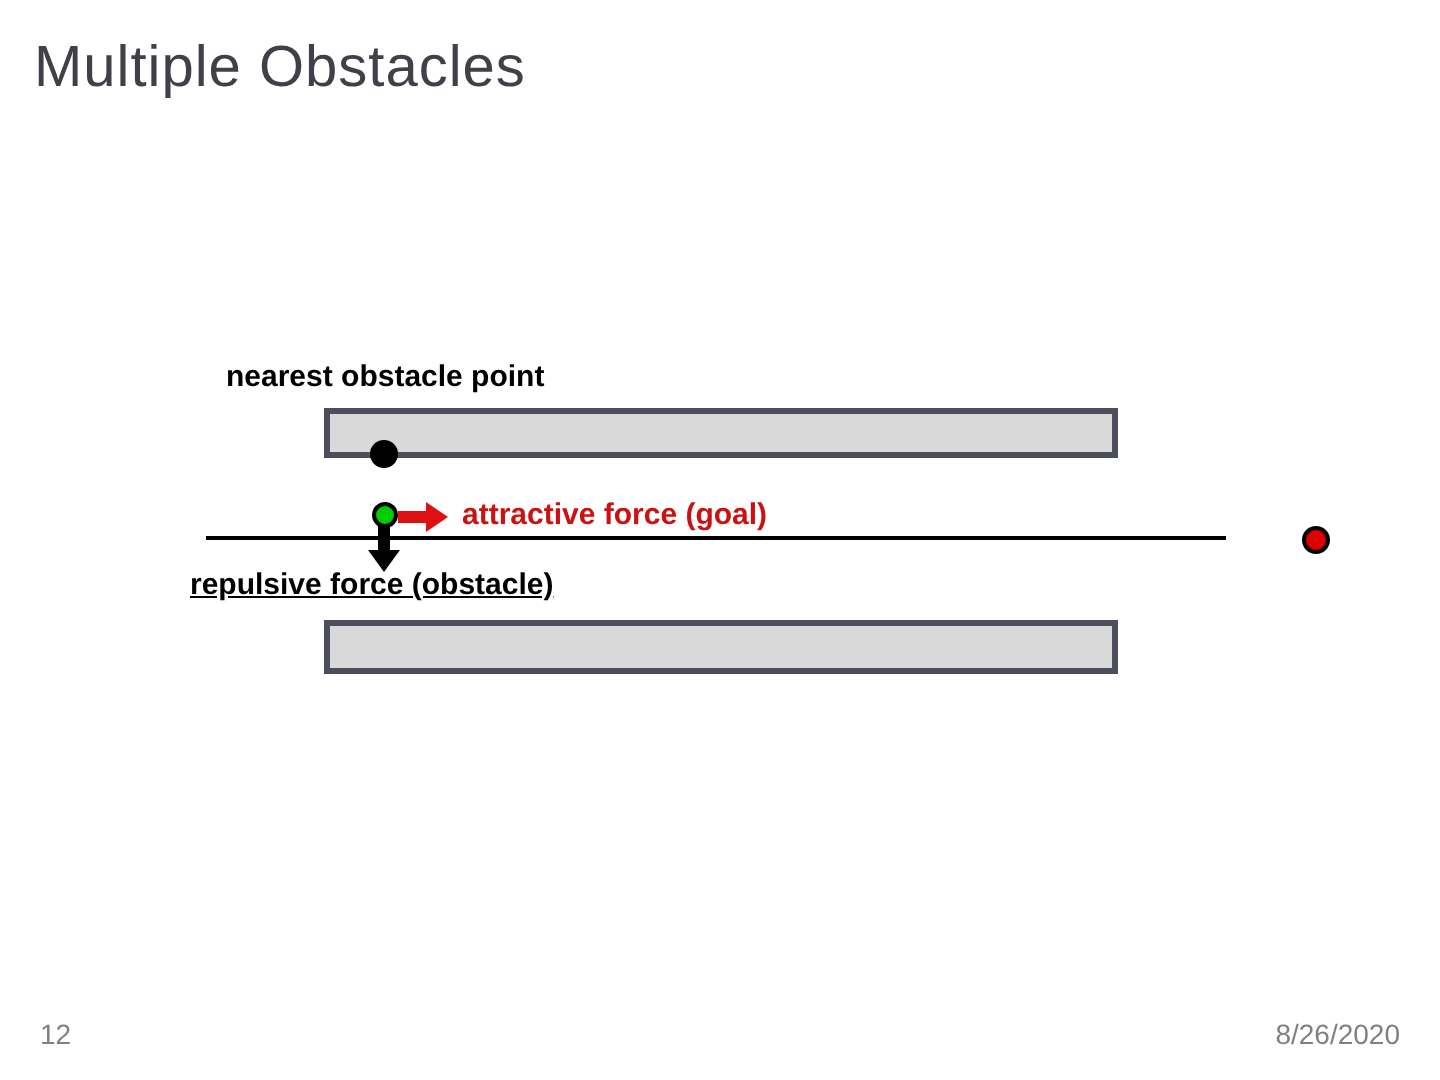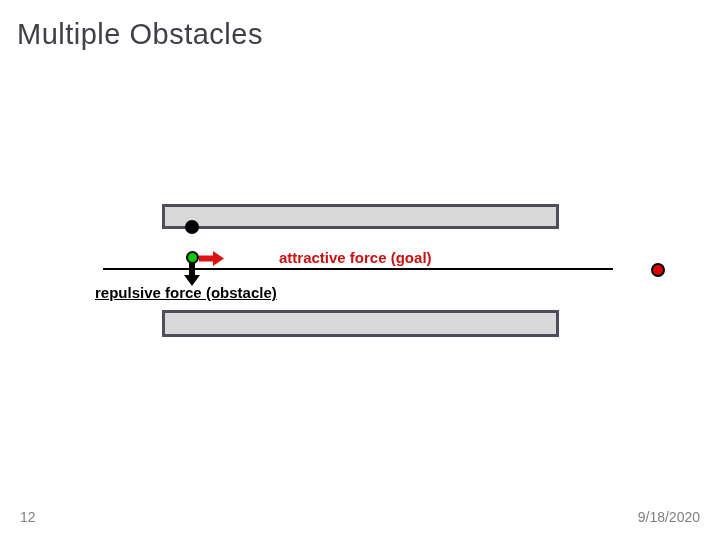--- a/index.html
+++ b/index.html
@@ -40,21 +40,21 @@
     white-space: nowrap;
   }
   .label {
     position: absolute;
     font-size: 15px;
     font-weight: 700;
     line-height: 1;
     white-space: nowrap;
     color: var(--label-color);
   }
-  .label.red { color: var(--attractive-text-red); margin-left: 48px; }
+  .label.red { color: var(--attractive-text-red); }
   .lbl-nearest { left: 113px; top: 181px; }
   .lbl-attractive { left: 231px; top: 250px; }
   .lbl-repulsive { left: 95px; top: 285px; text-decoration: underline; }
   .obstacle {
     position: absolute;
     left: 162px;
     width: 397px;
     background: var(--obstacle-fill);
     border: 3px solid var(--obstacle-border);
   }
@@ -106,20 +106,21 @@
   .footer.page { left: 20px; top: 510px; }
   .footer.date { right: 20px; top: 510px; text-align: right; }
 </style>
 </head>
 <body>
 
 <div class="slide">
 
   <h1 class="title">Multiple Obstacles</h1>
 
+  <div class="label lbl-nearest">nearest obstacle point</div>
 
   <div class="obstacle rect1"></div>
 
   <div class="hline"></div>
 
   <div class="dot black-dot"></div>
 
   <svg class="arrow-down" width="18" height="24" viewBox="0 0 18 24">
     <rect class="fillshape" x="6" y="0" width="6" height="13"></rect>
     <polygon class="fillshape" points="1,13 17,13 9,24"></polygon>
@@ -134,15 +135,15 @@
 
   <div class="label red lbl-attractive">attractive force (goal)</div>
 
   <div class="label lbl-repulsive">repulsive force (obstacle)</div>
 
   <div class="obstacle rect2"></div>
 
   <div class="dot red-dot"></div>
 
   <div class="footer page">12</div>
-  <div class="footer date">9/18/2020</div>
+  <div class="footer date">8/26/2020</div>
 
 </div>
 
 </body></html>

